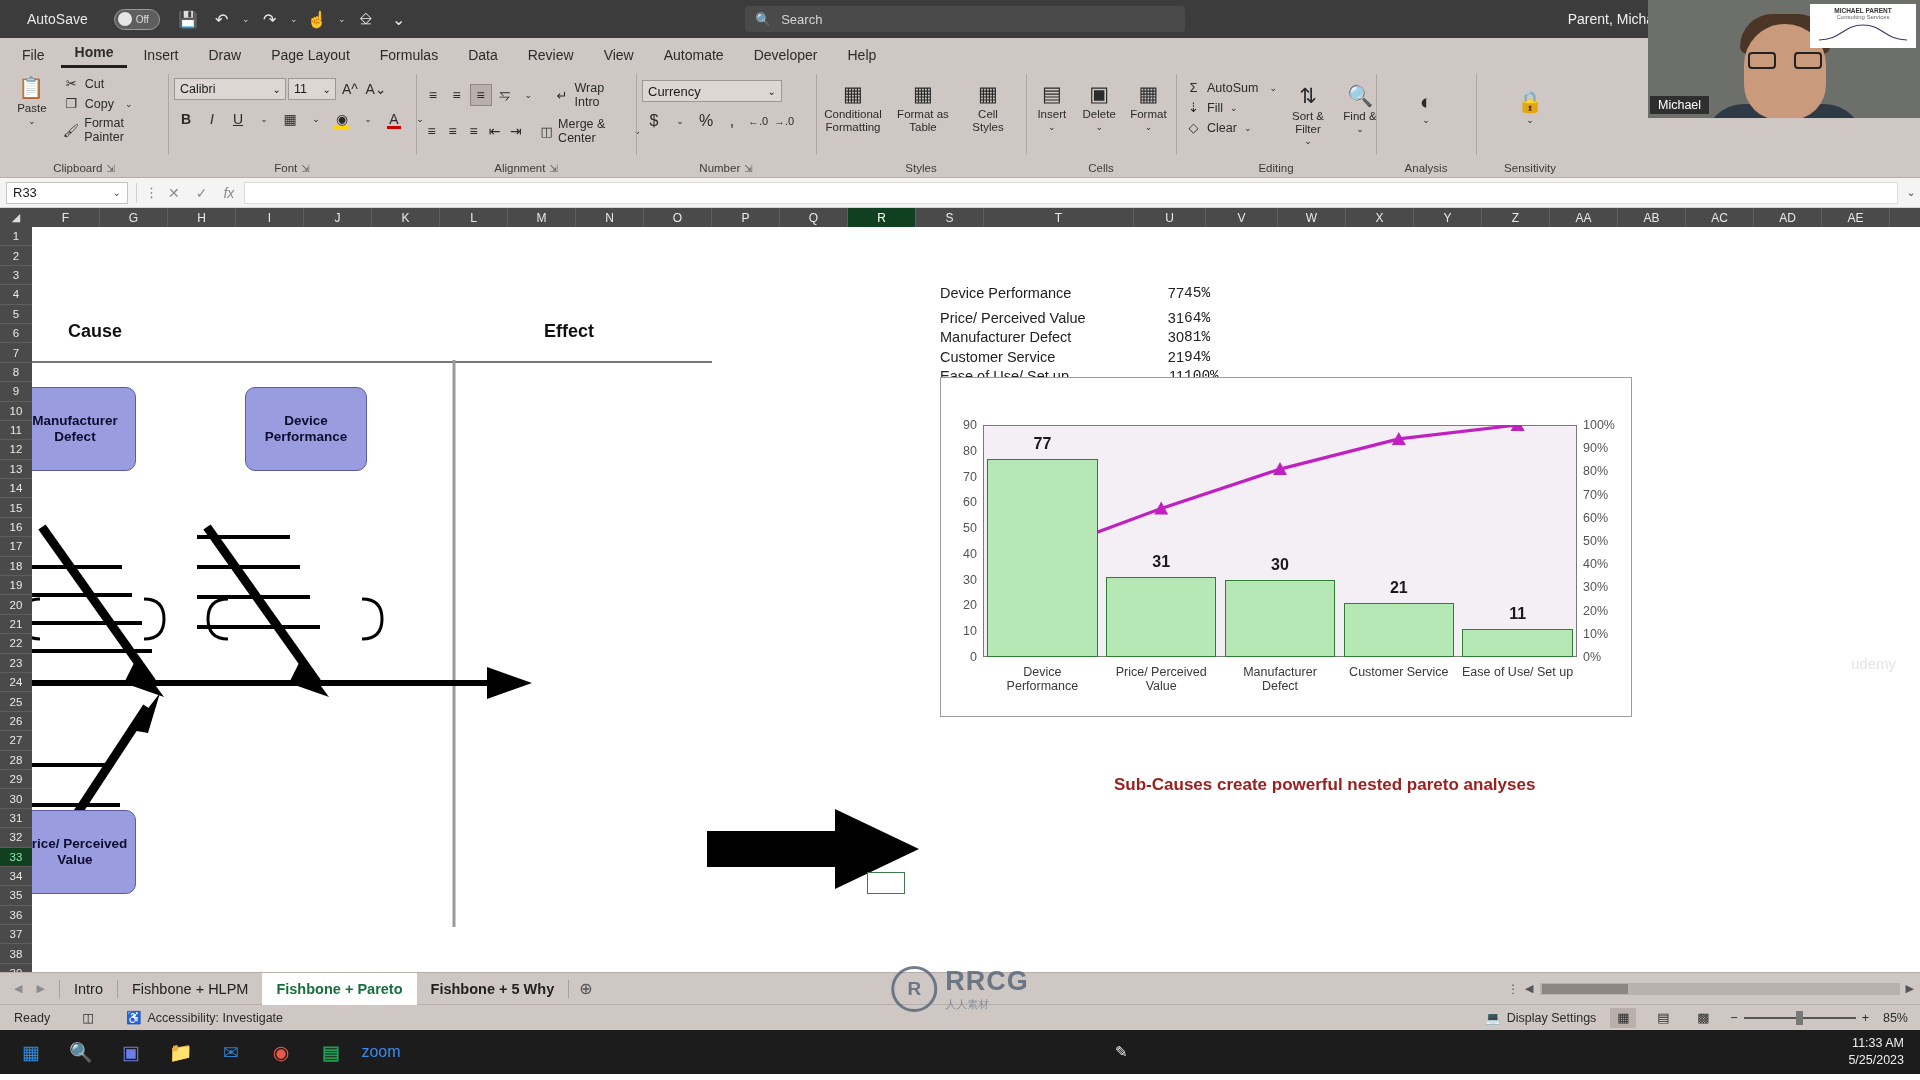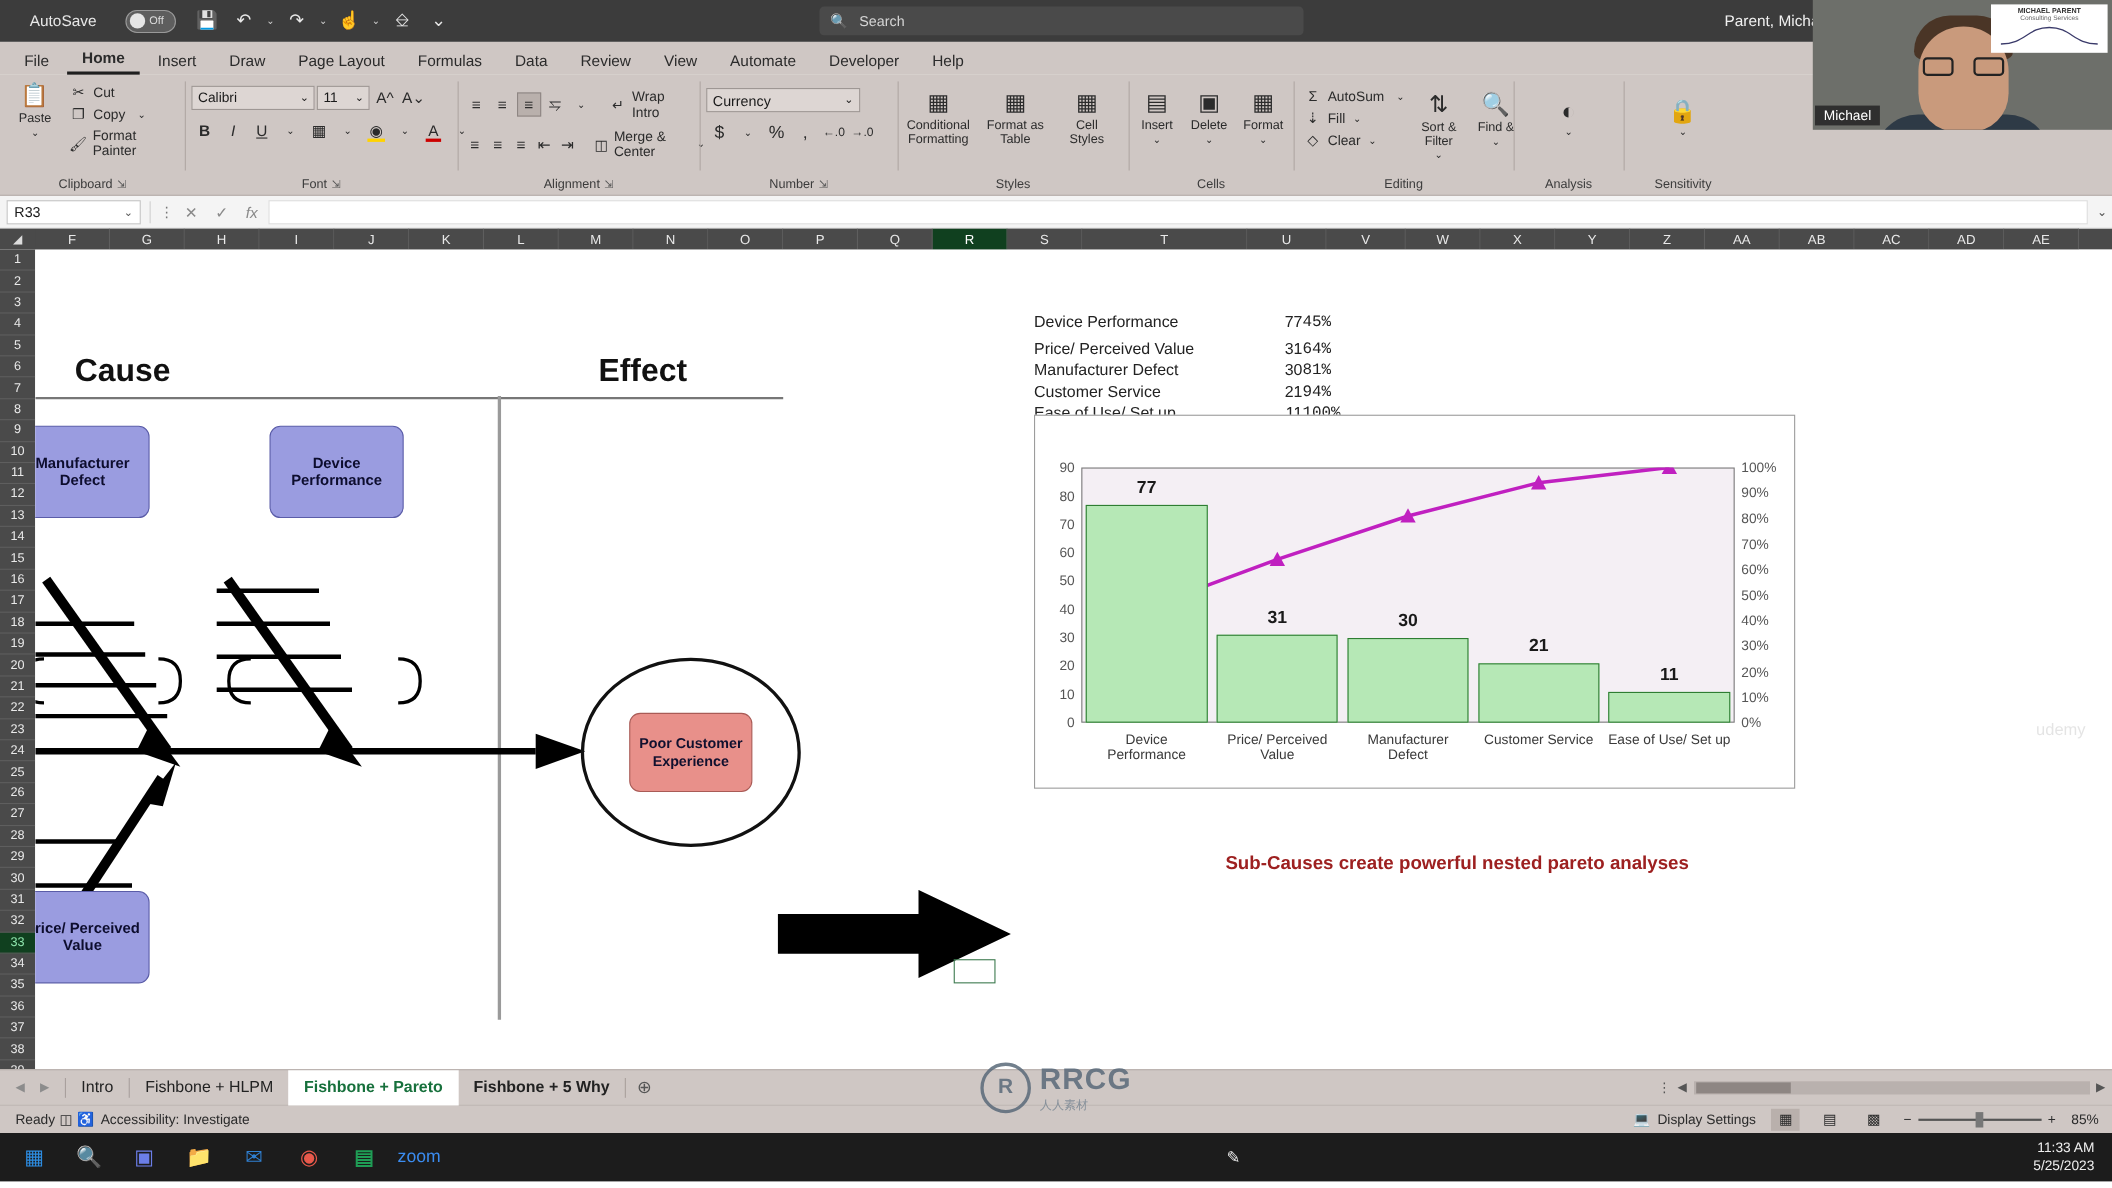--- a/index.html
+++ b/index.html
@@ -117,21 +117,21 @@
   .rowhdr { width: 32px; background:#4a4a4a; }
   .rowhdr .r {
     height: 19.4px; color:#e9e9e9; font-size:11.5px; display:flex; align-items:center;
     justify-content:center; border-bottom:1px solid #5e5e5e;
   }
   .rowhdr .r.sel { background:#10401f; color:#8fe6ae; }
   .sheet { flex:1; position:relative; background:#fff; overflow:hidden; }
 
   
   .fish { position:absolute; left:0; top:0; width: 700px; height: 700px; }
-  .fishlabel { position:absolute; font-weight:bold; font-size:29px; color:#111; }
+  .fishlabel { position:absolute; font-weight:bold; font-size:18px; color:#111; }
   .cbox {
     position:absolute; background:#9a9ce0; border:1.5px solid #5a5ca8; border-radius:10px;
     color:#0d0d2e; font-weight:bold; font-size:13.5px; text-align:center;
     display:flex; align-items:center; justify-content:center; line-height:1.15;
   }
   .effect-circle {
     position:absolute; border:3px solid #111; border-radius:50%;
     display:flex; align-items:center; justify-content:center;
   }
   .effect-inner {
@@ -199,21 +199,21 @@
   .wm .ws { font-size:11px;color:#7b8894; }
   .tabright { position:absolute; right:0; display:flex; align-items:center; gap:6px; padding-right:6px; }
   .hscroll { width: 360px; height:12px; background:#b9b1ae; position:relative; }
   .hscroll .thumb { position:absolute; left:2px; top:1px; width:86px; height:10px; background:#8e8683; }
 
   
   .status {
     height: 26px; background:#cfc7c4; display:flex; align-items:center;
     font-size:12.5px; color:#2b2b2b; border-top:1px solid #b5adaa;
   }
-  .status .left { display:flex; align-items:flex-end; gap:4px; padding-left:14px; }
+  .status .left { display:flex; align-items:flex-end; gap:32px; padding-left:14px; }
   .status .right { margin-left:auto; display:flex; align-items:center; gap:14px; padding-right:12px; }
   .viewbtn { width:26px;height:20px;display:flex;align-items:center;justify-content:center;font-size:13px; }
   .viewbtn.on { background:#b9b0ac; }
   .zslider { display:flex; align-items:center; gap:6px; }
   .ztrack { width:112px;height:2px;background:#555;position:relative; }
   .zthumb { position:absolute; left:52px; top:-6px; width:7px; height:14px; background:#777; }
 
   
   .taskbar {
     height: 44px; background:#1c1c1c; display:flex; align-items:center; gap:4px;
@@ -638,25 +638,20 @@
       <div class="cbox" style="left:-18px;top:160px;width:122px;height:84px">
         <span>Manufacturer Defect</span>
       </div>
       <div class="cbox" style="left:213px;top:160px;width:122px;height:84px">
         <span>Device Performance</span>
       </div>
       <div class="cbox" style="left:-18px;top:583px;width:122px;height:84px">
         <span>Price/ Perceived Value</span>
       </div>
 
-      <div class="effect-circle" style="left:496px;top:371px;width:200px;height:172px">
-        <div class="effect-inner">
-          <span>Poor Customer Experience</span>
-        </div>
-      </div>
     </div>
 
     <svg class="bigarrow" style="left:675px;top:582px" width="220" height="80">
       <polygon points="0,22 128,22 128,0 212,40 128,80 128,58 0,58" fill="#000"></polygon>
     </svg>
 
     <div class="dtable" style="left:908px;top:56px">
       <div class="row">
         <span class="lbl">Device Performance</span>
         <span class="num">77</span>

